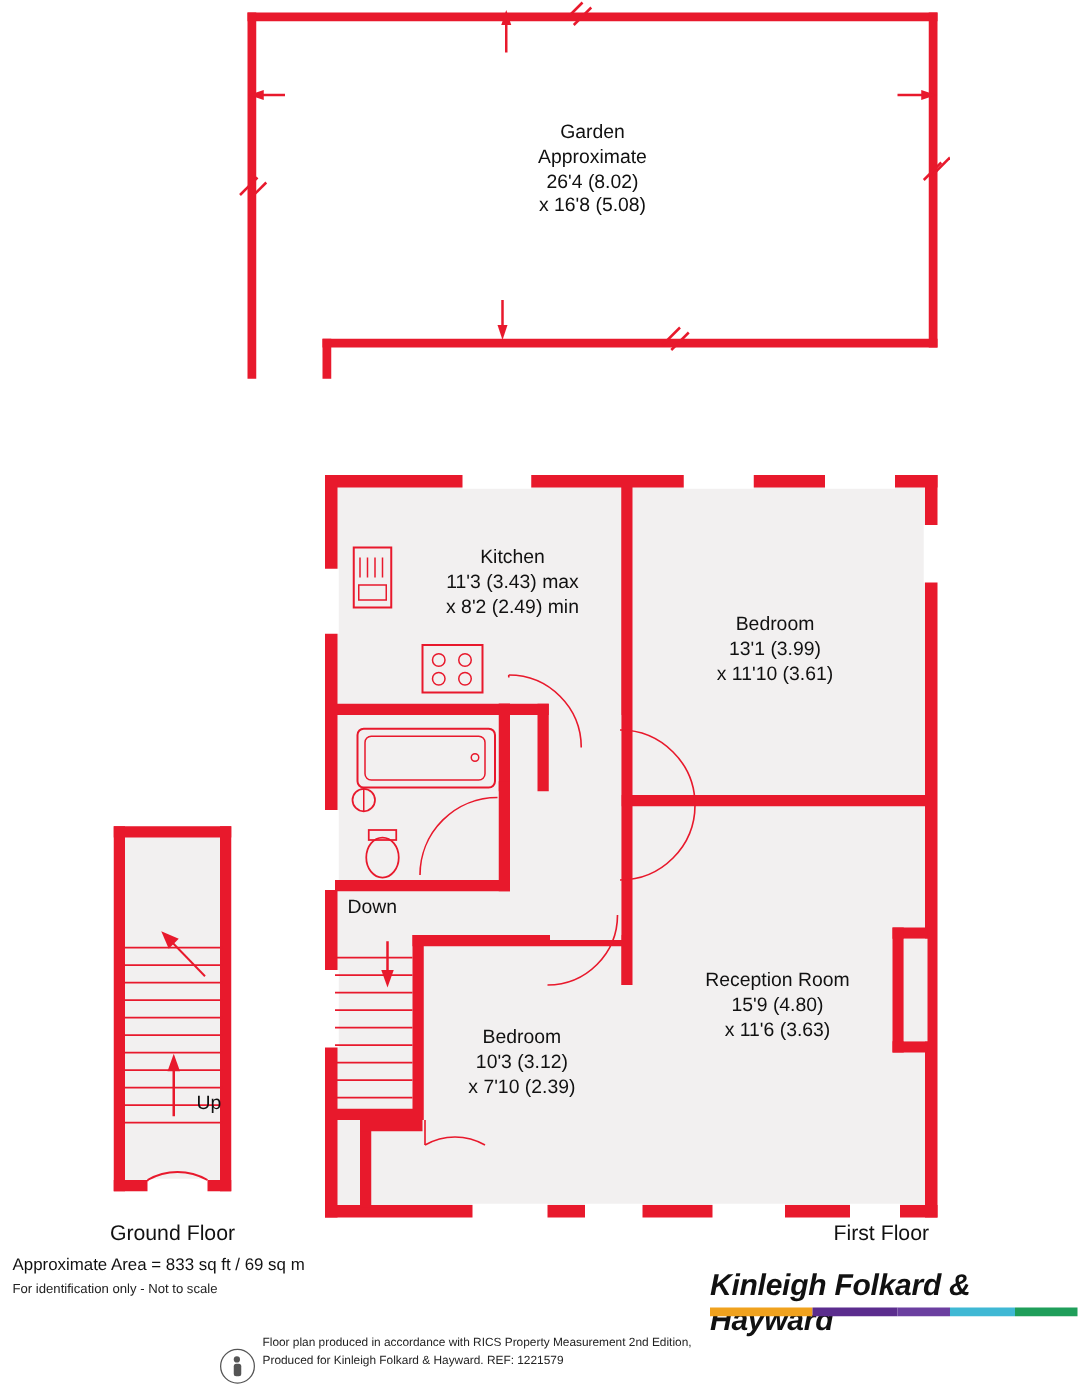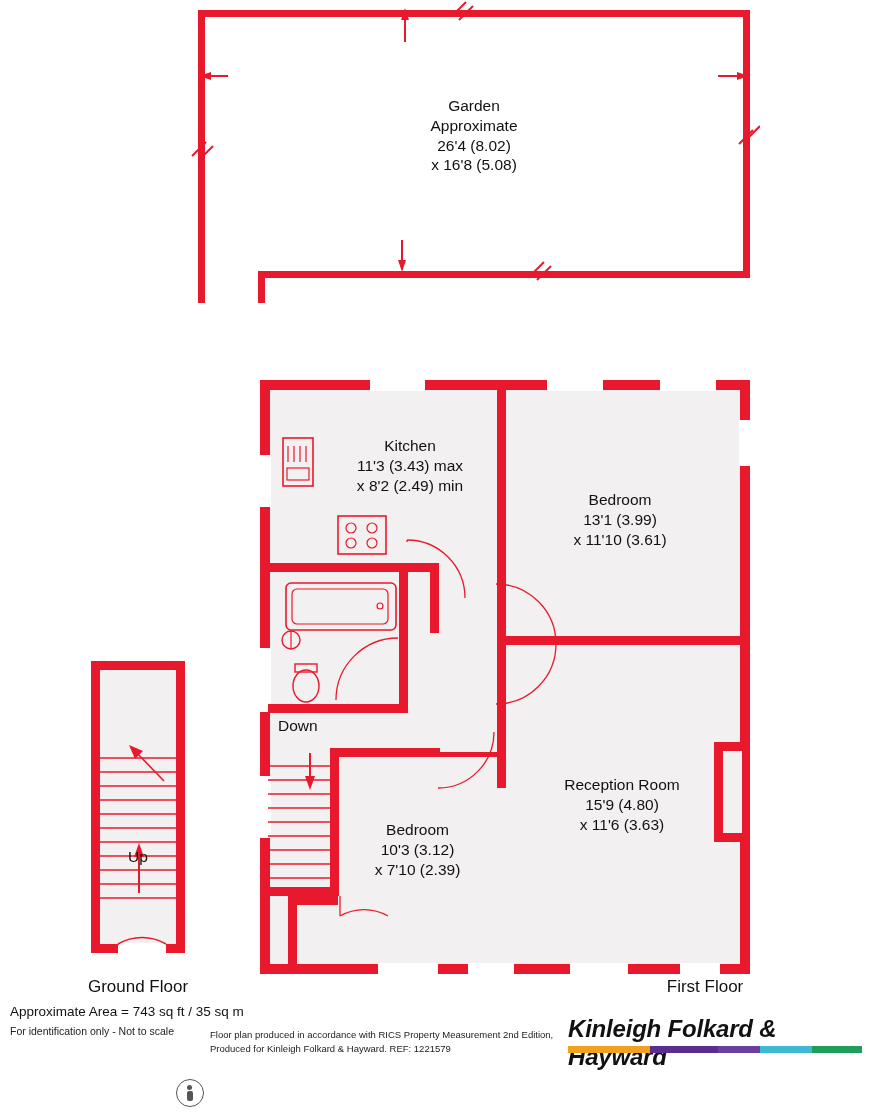--- a/index.html
+++ b/index.html
@@ -189,21 +189,21 @@
       <line x1="48" y1="232" x2="48" y2="190" stroke="#e8192c" stroke-width="2"></line>
       <polygon points="48,182 43,196 53,196" fill="#e8192c"></polygon>
 
       <line x1="42" y1="88" x2="73" y2="120" stroke="#e8192c" stroke-width="1.6"></line>
       <polygon points="38,84 44,98 52,90" fill="#e8192c"></polygon>
 
       <path d="M 27 283 A 48 48 0 0 1 75 283" fill="none" stroke="#e8192c" stroke-width="1.6"></path>
       <line x1="27" y1="283" x2="27" y2="284" stroke="#e8192c" stroke-width="1.6"></line>
     </svg>
 
-    <div class="label" style="left:99px; top:847px; width:78px;">Up</div>
+    <div class="label" style="left:99px; top:873px; width:78px;text-align:right;">Up</div>
     <div class="floor-title" style="left:48px; top:977px; width:180px;">Ground Floor</div>
   </div>
 
   <div>
 
     <div class="room-fill" style="left:268px; top:388px; width:474px; height:578px;"></div>
 
     <div class="wall" style="left:260px; top:380px; width:490px; height:10px;"></div>
     <div class="wall" style="left:260px; top:380px; width:10px; height:594px;"></div>
     <div class="wall" style="left:740px; top:380px; width:10px; height:594px;"></div>
@@ -309,32 +309,32 @@
     <div class="label" style="left:512px; top:775px; width:220px;"><span>Reception Room</span><br><span>15'9 (4.80)</span><br><span>x 11'6 (3.63)</span></div>
 
     <div class="label" style="left:335px; top:820px; width:165px;"><span>Bedroom</span><br><span>10'3 (3.12)</span><br><span>x 7'10 (2.39)</span></div>
 
     <div class="label" style="left:278px; top:716px; width:62px; text-align:left;">Down</div>
 
     <div class="floor-title" style="left:615px; top:977px; width:180px;">First Floor</div>
   </div>
 
   <div class="addr" style="left:10px; top:1002px; width:420px;">
-    <div>Approximate Area = 743 sq ft / 35 sq m</div>
+    <div>Approximate Area = 833 sq ft / 69 sq m</div>
     <div class="small">For identification only - Not to scale</div>
   </div>
 
   <div class="brand" style="left:568px; top:1015px;">Kinleigh Folkard &amp; Hayward</div>
   <div class="brandbar" style="left:568px; top:1046px; width:294px;">
     <i style="width:82px; background:#f0a21e;"></i>
     <i style="width:68px; background:#5b2d8e;"></i>
     <i style="width:42px; background:#6b3fa0;"></i>
     <i style="width:52px; background:#3fb8d4;"></i>
     <i style="width:50px; background:#1f9e5a;"></i>
   </div>
 
   <div class="rics" style="left:176px; top:1079px;"></div>
-  <div class="legal" style="left:210px; top:1028px; width:520px;">
+  <div class="legal" style="left:210px; top:1068px; width:520px;">
     <div>Floor plan produced in accordance with RICS Property Measurement 2nd Edition,</div>
     <div>Produced for Kinleigh Folkard &amp; Hayward.   REF: 1221579</div>
   </div>
 
 </div>
 
 </body></html>

